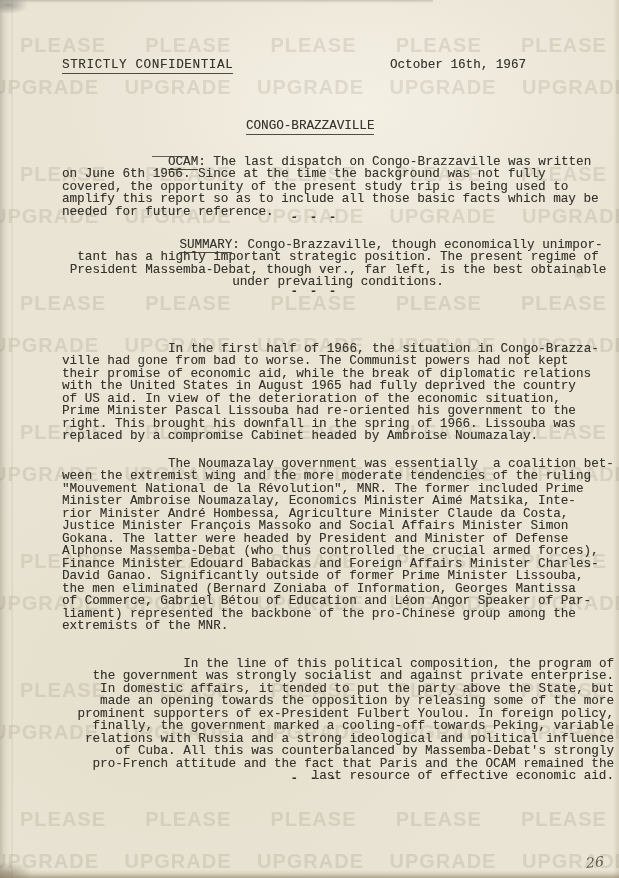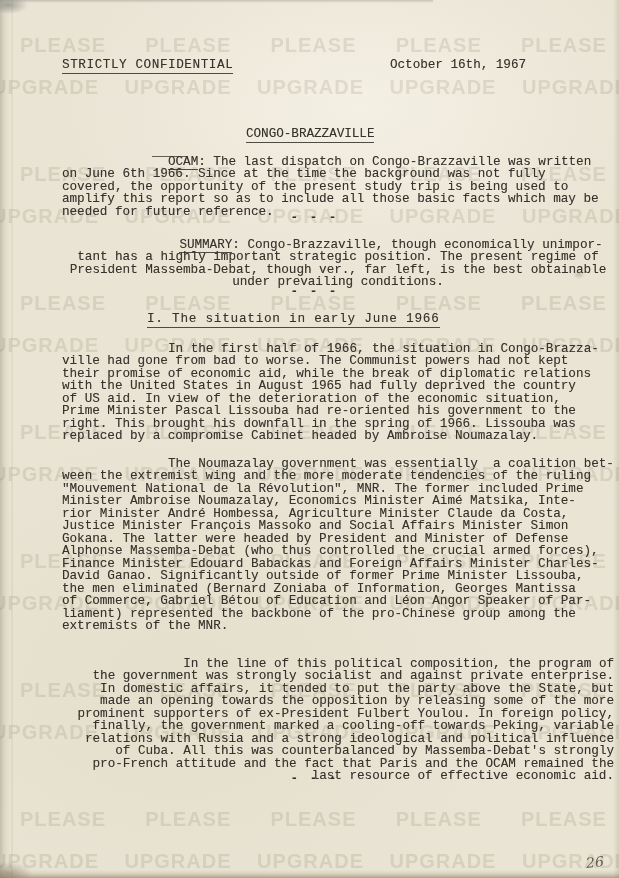--- a/index.html
+++ b/index.html
@@ -30,21 +30,21 @@
   .typed{
     position:absolute;left:62px;width:552px;
     font-size:12.6px;line-height:12.5px;
     white-space:pre-wrap;
     text-shadow:0.2px 0.2px 0 rgba(45,42,36,0.35);
   }
   .indent{text-indent:106px;}
   .u{border-bottom:1.4px solid rgba(50,47,40,0.85);padding-bottom:0.5px;}
   .classification{top:59px;letter-spacing:0.6px;width:auto;border-bottom:1.4px solid rgba(50,47,40,0.85);padding-bottom:1px;}
   .date{top:59px;left:390px;width:auto;}
-  .title{top:128px;left:246px;width:auto;border-bottom:1.4px solid rgba(50,47,40,0.85);padding-bottom:1px;}
+  .title{top:120px;left:246px;width:auto;border-bottom:1.4px solid rgba(50,47,40,0.85);padding-bottom:1px;}
   .note-para{top:143px;}
   .summary-para{top:226px;text-align:center;}
   .heading{top:313px;left:147px;width:auto;letter-spacing:0.8px;border-bottom:1.4px solid rgba(50,47,40,0.85);padding-bottom:1px;}
   .para1{top:330px;}
   .para2{top:445px;}
   .para3{top:645px;text-align:right;}
   .sep{position:absolute;left:0;width:619px;text-align:center;font-weight:bold;letter-spacing:2px;padding-left:10px;box-sizing:border-box;font-size:12.6px;color:#2f2d27;}
   .sep1{top:211px;}
   .sep2{top:285px;}
   .sep3{top:772px;}
@@ -200,21 +200,20 @@
 
   <div class="sep sep1">- - -</div>
 
   <p class="typed indent summary-para"><span class="u">SUMMARY</span><span>: Congo-Brazzaville, though economically unimpor-
 tant has a highly important strategic position. The present regime of
 President Massemba-Debat, though ver., far left, is the best obtainable
 under prevailing conditions.</span></p>
 
   <div class="sep sep2">- - -</div>
 
-  <div class="typed heading">I. The situation in early June 1966</div>
 
   <p class="typed indent para1">In the first half of 1966, the situation in Congo-Brazza-
 ville had gone from bad to worse. The Communist powers had not kept
 their promise of economic aid, while the break of diplomatic relations
 with the United States in August 1965 had fully deprived the country
 of US aid. In view of the deterioration of the economic situation,
 Prime Minister Pascal Lissouba had re-oriented his government to the
 right. This brought his downfall in the spring of 1966. Lissouba was
 replaced by a compromise Cabinet headed by Ambroise Noumazalay.</p>
 

